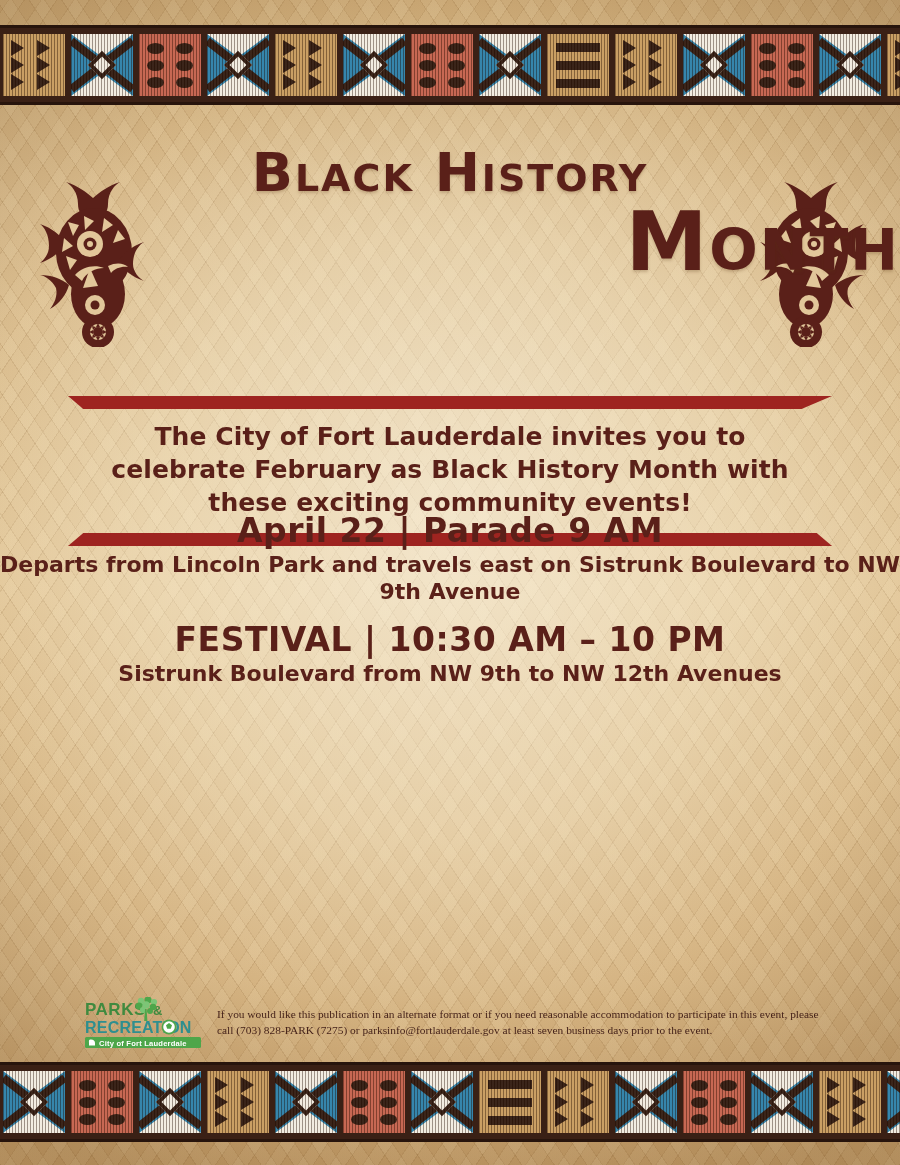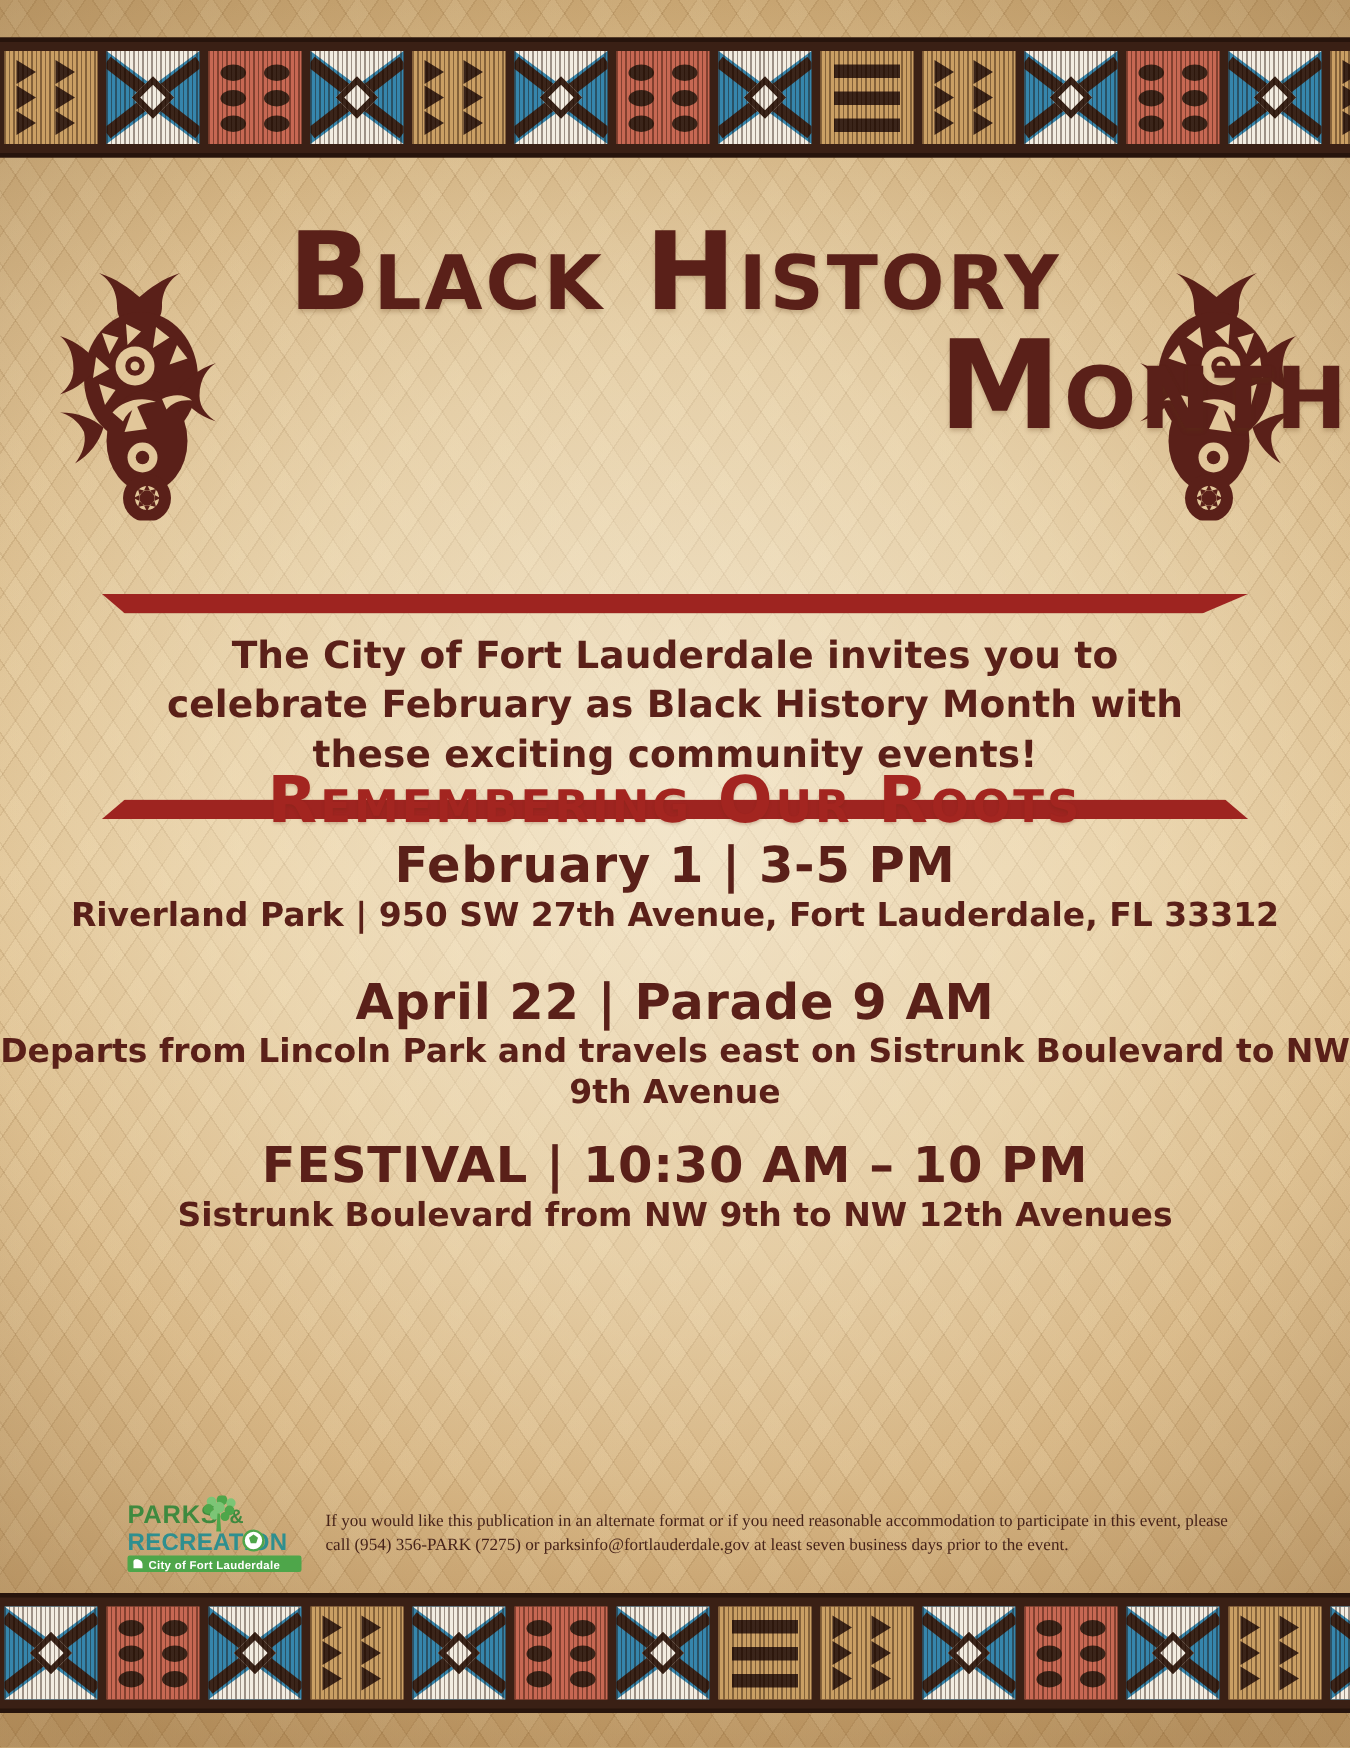--- a/index.html
+++ b/index.html
@@ -150,21 +150,21 @@
     text-align: center;
   }
   .title-line {
     font-family: "DejaVu Sans", sans-serif;
     color: #5a2019;
     font-weight: 700;
     line-height: 0.92;
     letter-spacing: 2px;
     text-shadow: 0 2px 3px rgba(90,55,20,0.25);
   }
-  .title-line-1 { font-size: 72px; font-variant: small-caps; }
+  .title-line-1 { font-size: 54px; font-variant: small-caps; }
   .title-line-2 { font-size: 82px; font-variant: small-caps; margin-top: 6px; text-align: right; }
 
   
   .subtitle-block {
     position: absolute;
     top: 396px;
     left: 68px;
     width: 764px;
     text-align: center;
   }
@@ -440,25 +440,20 @@
   </div>
 
   <div class="subtitle-block">
     <div class="rule rule-top"></div>
     <div class="subtitle-text">The City of Fort Lauderdale invites you to celebrate February as Black History Month with these exciting community events!</div>
     <div class="rule rule-bottom"></div>
   </div>
 
   <div class="events">
 
-    <div class="event">
-      <div class="event-title">Remembering Our Roots</div>
-      <div class="event-when">February 1 | 3-5 PM</div>
-      <div class="event-where">Riverland Park | 950 SW 27th Avenue, Fort Lauderdale, FL 33312</div>
-    </div>
 
 
     <div class="event">
       <div class="event-when">April 22 | Parade  9 AM</div>
       <div class="event-where">Departs from Lincoln Park and travels east on Sistrunk Boulevard to NW 9th Avenue</div>
       <div class="event-sub">
         <div class="event-when">FESTIVAL | 10:30 AM – 10 PM</div>
         <div class="event-where">Sistrunk Boulevard from NW 9th to NW 12th Avenues</div>
       </div>
     </div>
@@ -484,21 +479,21 @@
         </g>
         <text x="2" y="36" font-family="Liberation Sans, sans-serif" font-size="16" font-weight="700" fill="#2e8f8f" letter-spacing="0.2">RECREATION</text>
         <circle cx="86" cy="30" r="6.6" fill="#ffffff" stroke="#4ea64a" stroke-width="1.6"></circle>
         <path d="M86 26 l3 2.2 -1.2 3.6 h-3.6 L83 28.2 Z" fill="#4ea64a"></path>
         <rect x="2" y="40" width="116" height="11" rx="1.5" fill="#4ea64a"></rect>
         <path d="M8 42.5 c2.5 0 4 1.6 4 3.4 v2.6 H6 v-2.6 c0 -1.8 -0.5 -3.4 2 -3.4 Z" fill="#ffffff"></path>
         <text x="16" y="49" font-family="Liberation Sans, sans-serif" font-size="7.6" font-weight="700" fill="#ffffff" letter-spacing="0.2">City of Fort Lauderdale</text>
       </svg>
     </div>
 
-    <div class="access-text">If you would like this publication in an alternate format or if you need reasonable accommodation to participate in this event, please call (954) 356-PARK (7275) or parksinfo@fortlauderdale.gov at least seven business days prior to the event.</div>
+    <div class="access-text">If you would like this publication in an alternate format or if you need reasonable accommodation to participate in this event, please call (703) 828-PARK (7275) or parksinfo@fortlauderdale.gov at least seven business days prior to the event.</div>
   </div>
 
   <div class="border-strip border-bottom" id="border-bottom">
       <div class="tile tile-x">
         <div class="wtri top"></div>
         <div class="wtri bot"></div>
         <div class="xband xb1"></div>
         <div class="xband xb2"></div>
         <div class="dia"></div>
       </div>

